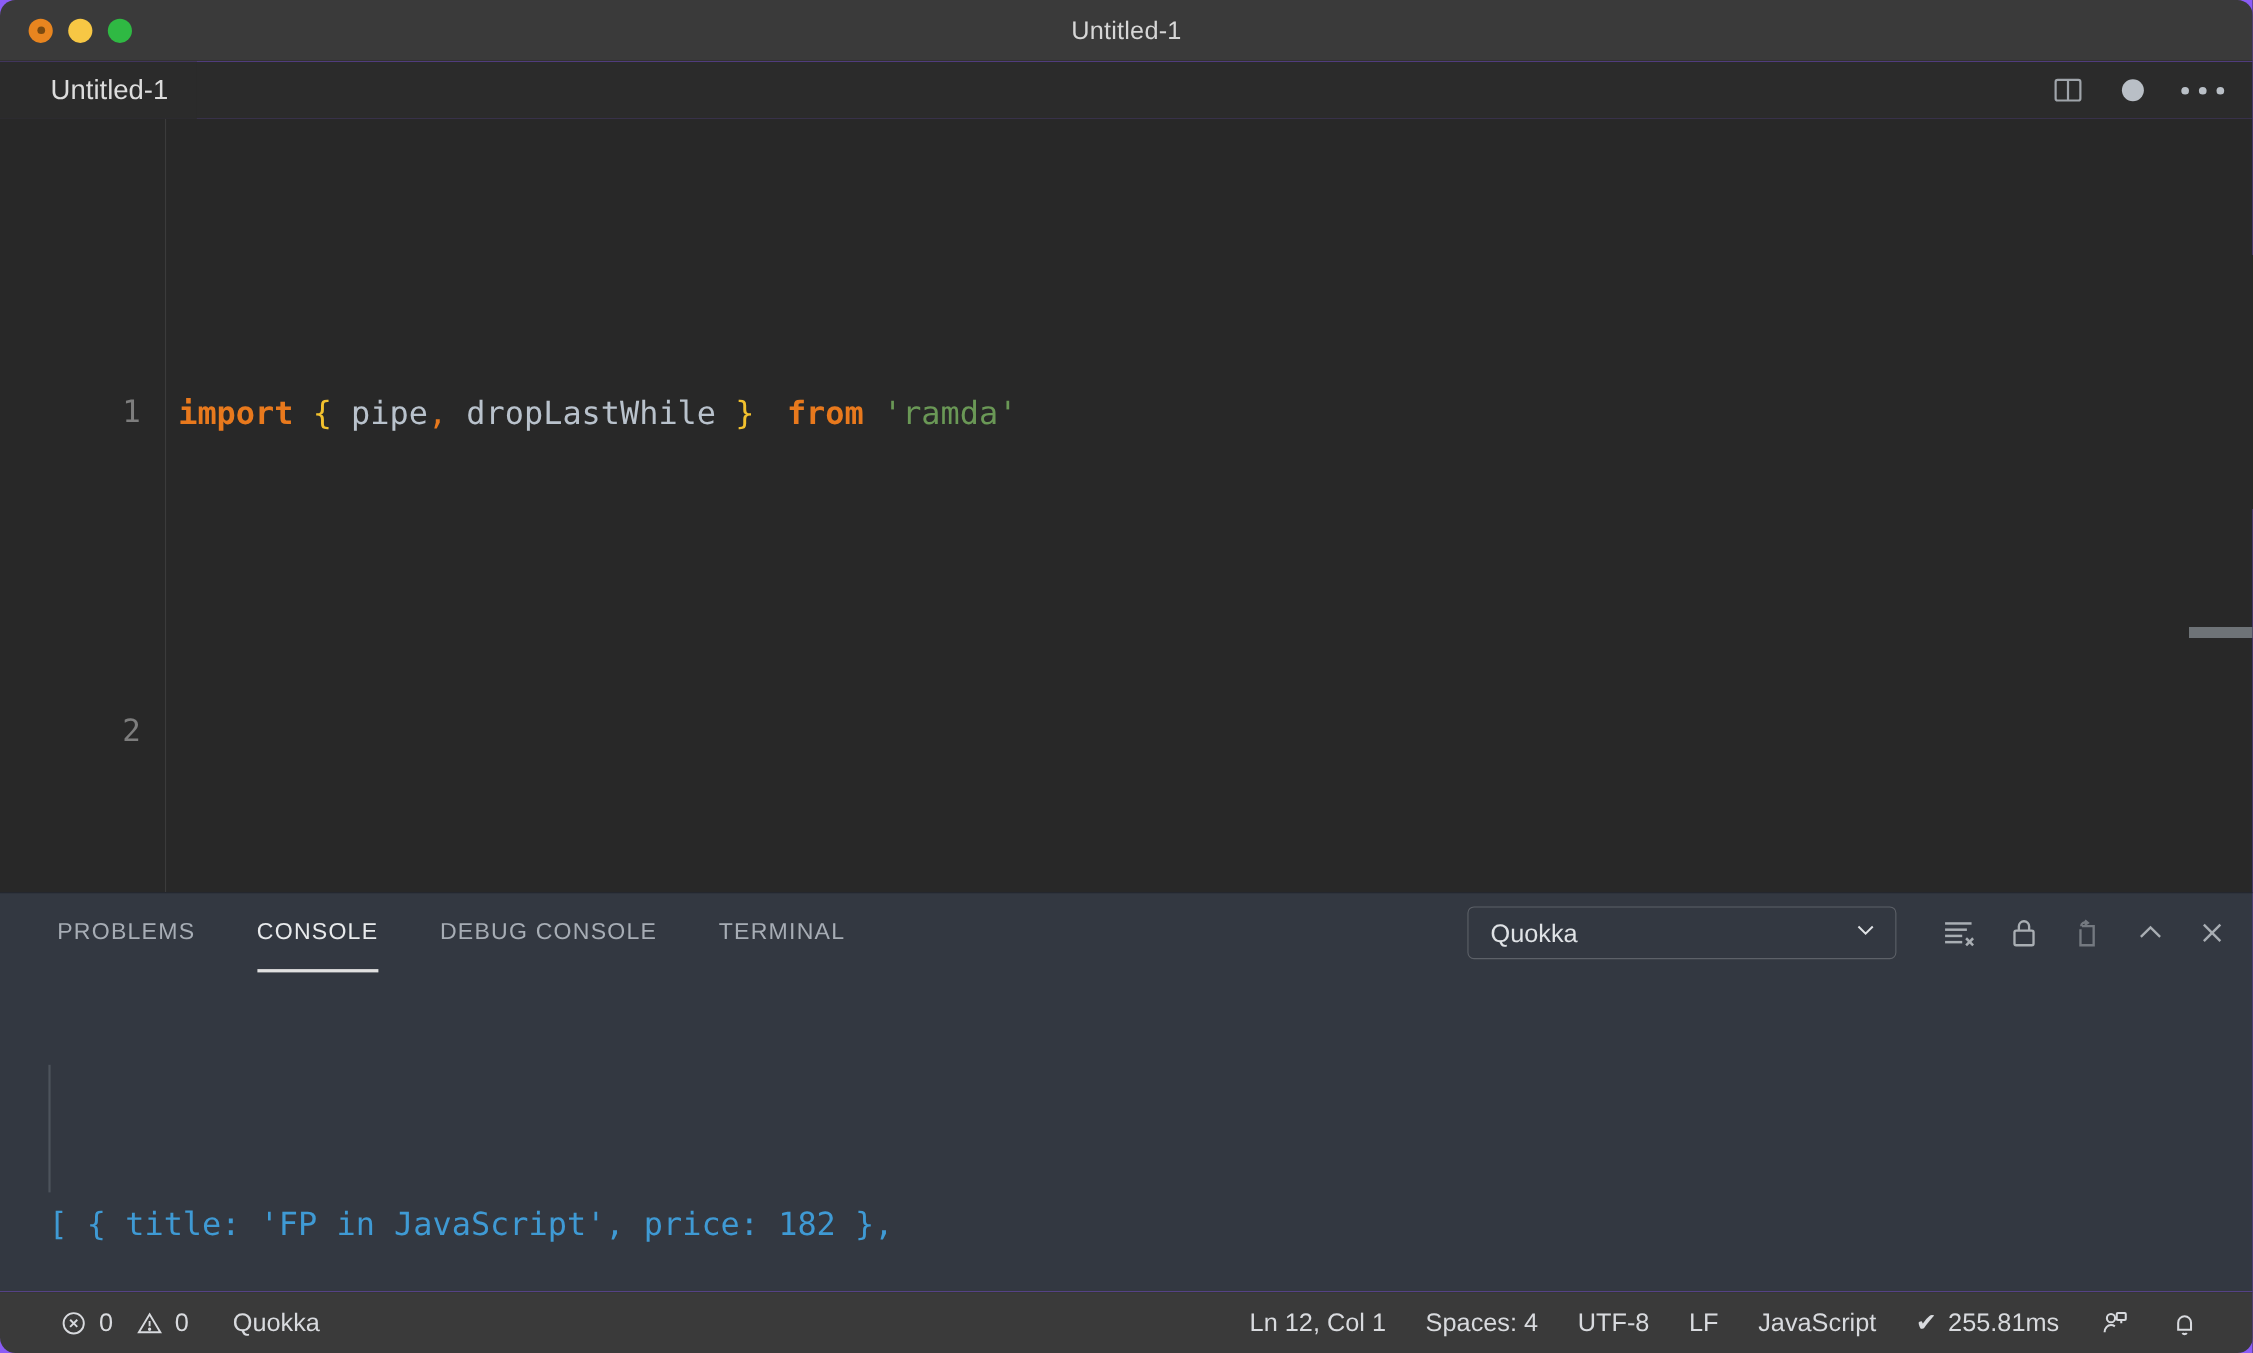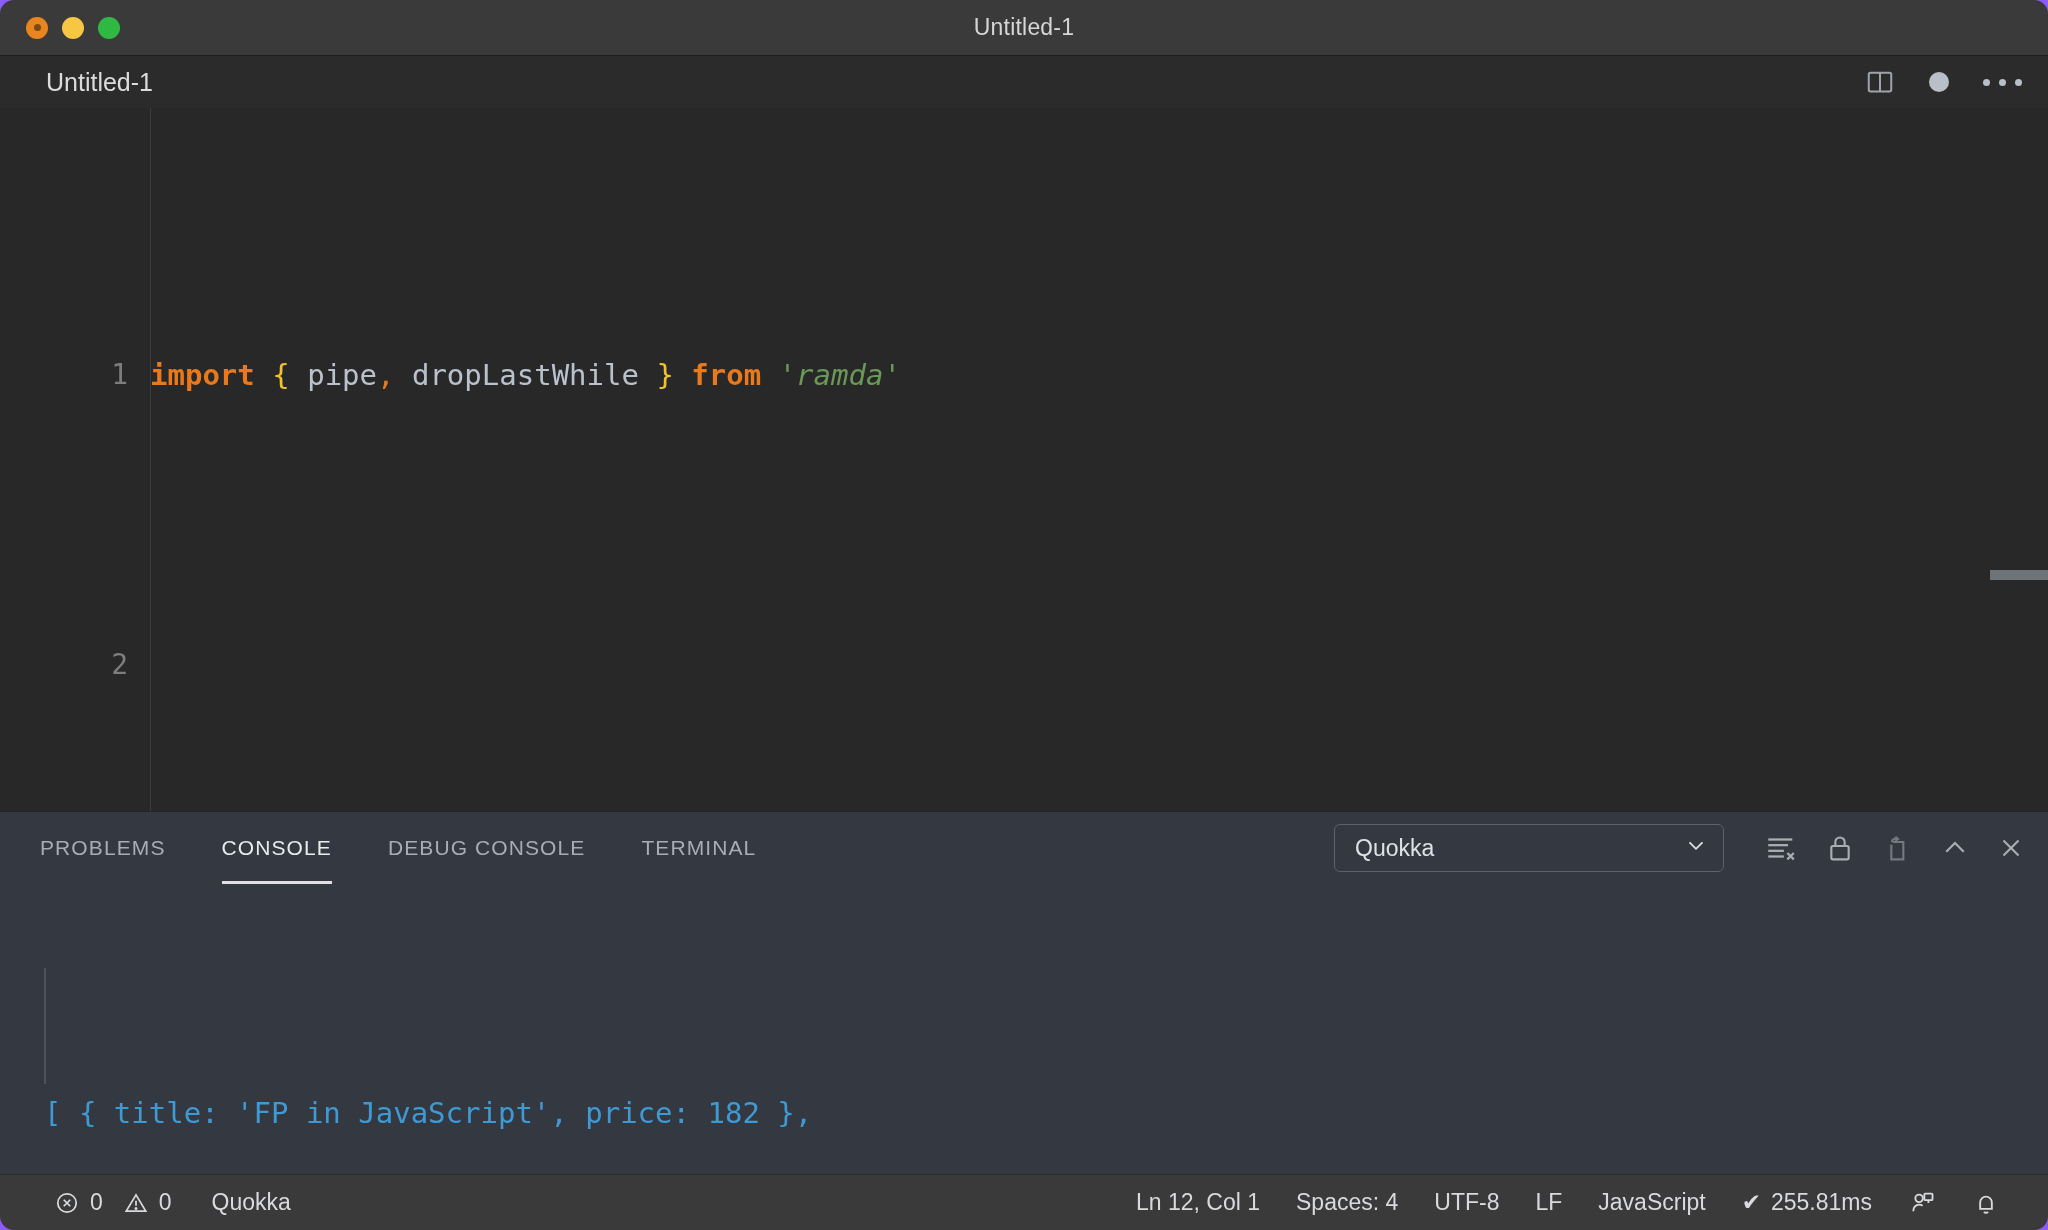--- a/index.html
+++ b/index.html
@@ -82,44 +82,44 @@
     padding-top: 6px;
   }
   .line { position: relative; height: 58px; display: flex; align-items: center; }
   .lnum {
     width: 150px; flex: 0 0 150px; text-align: right;
     padding-right: 22px; color: #7d7d7d; font-size: 28px;
     user-select: none;
   }
   .codetext { flex: 1 1 auto; position: relative; }
   
-  .kw   { color: #e8791d; font-weight: bold; }
+  .kw   { color: #e8791d; font-weight: bold; padding-left: 12px; }
   .var  { color: #b9c2cc; }
-  .str  { color: #6a9856; font-style: italic; }
+  .str  { color: #6a9856; }
   .br1  { color: #f2c12e; }
   .punc { color: #c8c8c8; }
   .op   { color: #e8791d; }
 
   
   .hscroll {
     position: absolute; right: 0; width: 58px; height: 10px;
     background: #6e7377;
   }
   .vsep {
     position: absolute; top: 0; bottom: 0; width: 1px; background: #3b3b3b;
   }
 
   
   .panel {
     flex: 0 0 auto; background: #333841; display: flex; flex-direction: column;
     border-top: 1px solid #22262c;
   }
   .panel-head {
     height: 72px; display: flex; align-items: flex-start;
-    position: relative; padding-left: 40px;
+    position: relative; padding-left: 52px;
   }
   .ptab {
     color: #a7adb5; font-size: 21px; letter-spacing: 1.1px;
     margin-right: 56px; position: relative; height: 72px;
     display: flex; align-items: center;
   }
   .ptab.active { color: #e8eaec; }
   .ptab.active::after {
     content:""; position:absolute; left:0; right:0; bottom:0;
     height: 3px; background: #e0e0e0;

